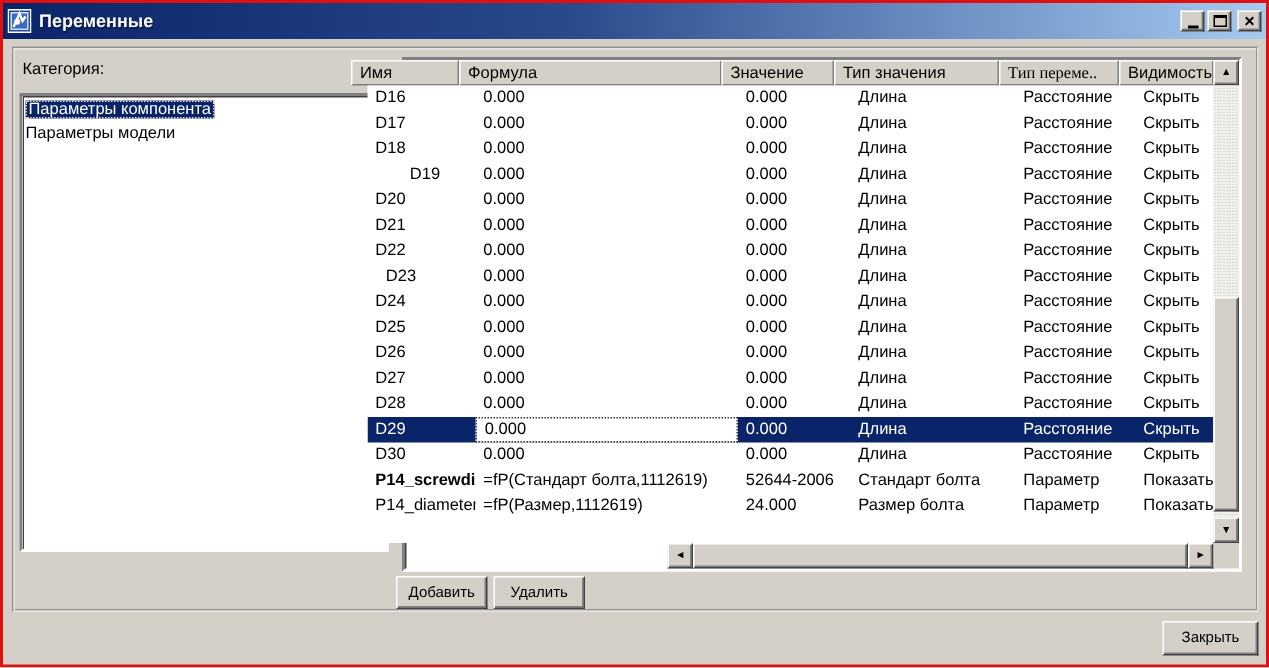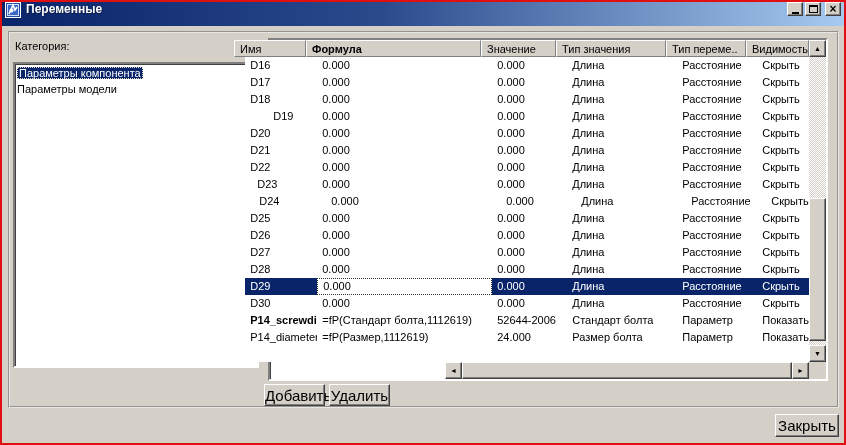--- a/index.html
+++ b/index.html
@@ -4,21 +4,21 @@
 <style>
   * { box-sizing: border-box; margin: 0; padding: 0; }
   html,body { width:846px; height:445px; }
   body { font-family:"Liberation Sans", sans-serif; font-size:11px; color:#000; background:#fff; }
 
   .frame { position:relative; width:846px; height:445px; border:2px solid #e01010; background:#d4d0c8; overflow:hidden; }
 
   
   .titlebar { position:absolute; left:0; top:0; width:842px; height:24px;
     background:linear-gradient(90deg,#0a246a 0%, #2a4a8c 45%, #a6caf0 100%);
-    display:flex; align-items:flex-start; padding:0 3px; }
+    display:flex; align-items:center; padding:0 3px; }
   .appicon { width:16px; height:16px; flex:0 0 16px; }
   .title { color:#fff; font-weight:bold; font-size:12px; margin-left:5px; white-space:nowrap;
     text-shadow:1px 1px 0 rgba(0,0,0,.35); }
   .winbtns { margin-left:auto; display:flex; align-items:center; }
   .winbtn { width:16px; height:14px; background:#d4d0c8; border:1px solid;
     border-color:#fff #404040 #404040 #fff; box-shadow:inset -1px -1px 0 #808080;
     display:flex; align-items:center; justify-content:center; margin-left:2px; }
   .winbtn.close { margin-left:4px; }
   .glyph-min { width:7px; height:2px; background:#000; margin-top:7px; }
   .glyph-max { width:9px; height:8px; border:1px solid #000; border-top:2px solid #000; }
@@ -65,21 +65,21 @@
   .tright { width:17px; display:flex; flex-direction:column; }
   .tright .sbtn { width:17px; height:17px; }
   .vtrack { flex:1 1 auto; position:relative; }
   .vthumb { position:absolute; left:0; top:141px; width:17px; height:143px; background:#d4d0c8;
     border:1px solid; border-color:#fff #404040 #404040 #fff; box-shadow:inset -1px -1px 0 #808080; }
   .corner { height:17px; flex:0 0 17px; background:#d4d0c8; }
 
   
   .btn { position:absolute; background:#d4d0c8; border:1px solid;
     border-color:#fff #404040 #404040 #fff; box-shadow:inset -1px -1px 0 #808080;
-    font-family:"Liberation Sans",sans-serif; font-size:15px; color:#000; cursor:default;
+    font-family:"Liberation Sans",sans-serif; font-size:10px; color:#000; cursor:default;
     text-align:center; }
   .btn.add { left:262px; top:382px; width:61px; height:22px; }
   .btn.del { left:327px; top:382px; width:61px; height:22px; }
   .btn.closebtn { left:773px; top:412px; width:64px; height:23px; }
 </style>
 </head>
 <body>
 
 <div class="frame">
 
@@ -110,24 +110,24 @@
   <div class="catlabel">Категория:</div>
   <div class="listbox">
       <div class="lbitem"><span class="selspan">Параметры компонента</span></div>
       <div class="lbitem"><span>Параметры модели</span></div>
     </div>
 
   <div class="table">
     <div class="tleft">
       <div class="thead">
           <div class="th" style="width: 72px;">Имя</div>
-          <div class="th" style="width: 175px; font-weight: bold;">Формула</div>
+          <div class="th" style="width: 175px;">Формула</div>
           <div class="th" style="width: 75px;">Значение</div>
           <div class="th" style="width: 110px;">Тип значения</div>
-          <div class="th" style="width: 80px;">Тип переме..</div>
+          <div class="th" style="width: 80px; font-family: Liberation Serif, serif;">Тип переме..</div>
           <div class="th" style="flex: 1 1 auto;">Видимость</div>
         </div>
       <div class="tbody">
           <div class="tr">
             <div class="td" style="width: 72px;">D16</div>
             <div class="td" style="width: 175px;">0.000</div>
             <div class="td" style="width: 75px;">0.000</div>
             <div class="td" style="width: 110px;">Длина</div>
             <div class="td" style="width: 80px;">Расстояние</div>
             <div class="td" style="flex: 1 1 auto;">Скрыть</div>
@@ -182,21 +182,21 @@
           </div>
           <div class="tr">
             <div class="td" style="width: 72px; padding-left: 12px;">D23</div>
             <div class="td" style="width: 175px;">0.000</div>
             <div class="td" style="width: 75px;">0.000</div>
             <div class="td" style="width: 110px;">Длина</div>
             <div class="td" style="width: 80px;">Расстояние</div>
             <div class="td" style="flex: 1 1 auto;">Скрыть</div>
           </div>
           <div class="tr">
-            <div class="td" style="width: 72px; margin-left: 9px;">D24</div>
+            <div class="td" style="width: 72px;">D24</div>
             <div class="td" style="width: 175px;">0.000</div>
             <div class="td" style="width: 75px;">0.000</div>
             <div class="td" style="width: 110px;">Длина</div>
             <div class="td" style="width: 80px;">Расстояние</div>
             <div class="td" style="flex: 1 1 auto;">Скрыть</div>
           </div>
           <div class="tr">
             <div class="td" style="width: 72px;">D25</div>
             <div class="td" style="width: 175px;">0.000</div>
             <div class="td" style="width: 75px;">0.000</div>

